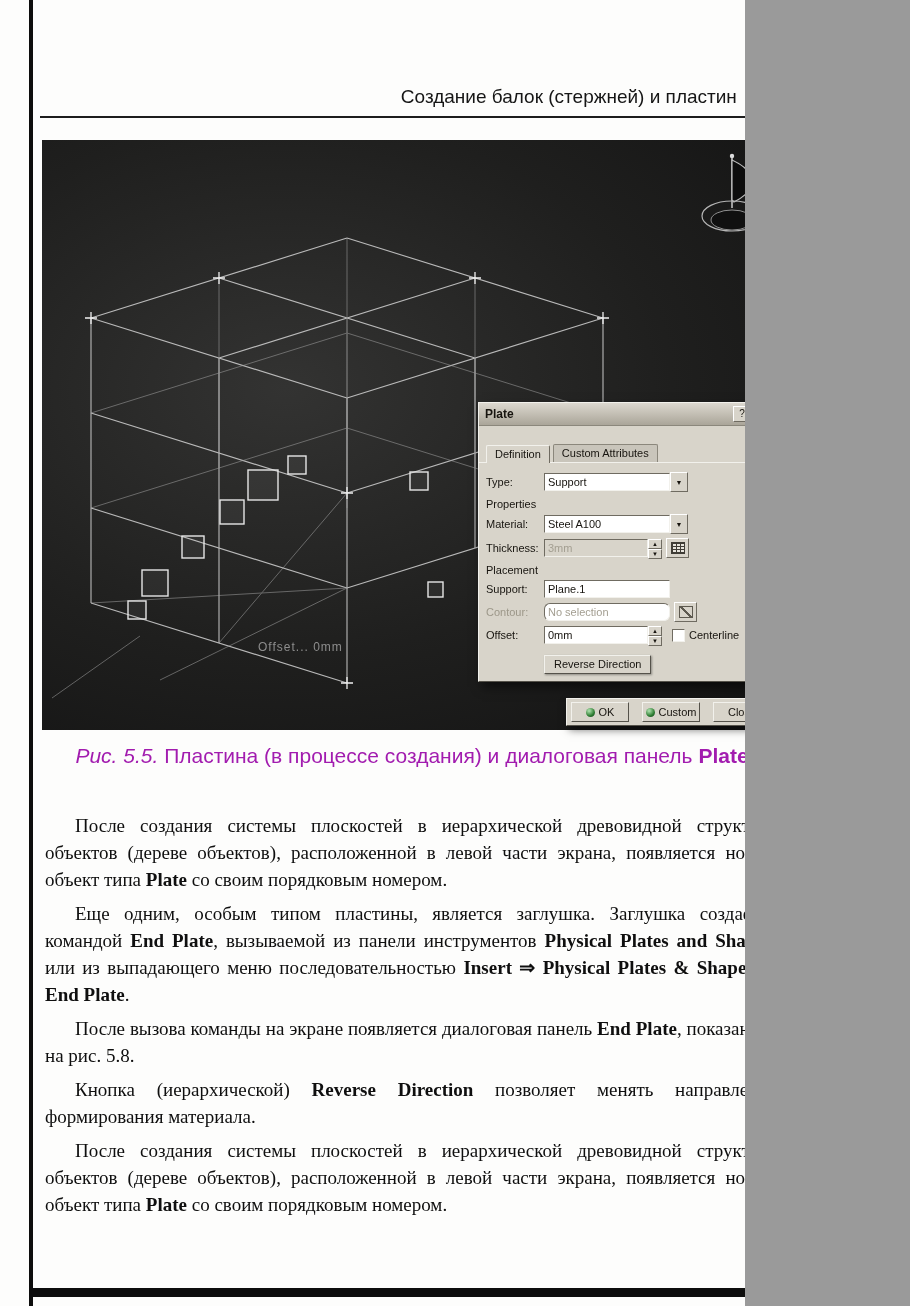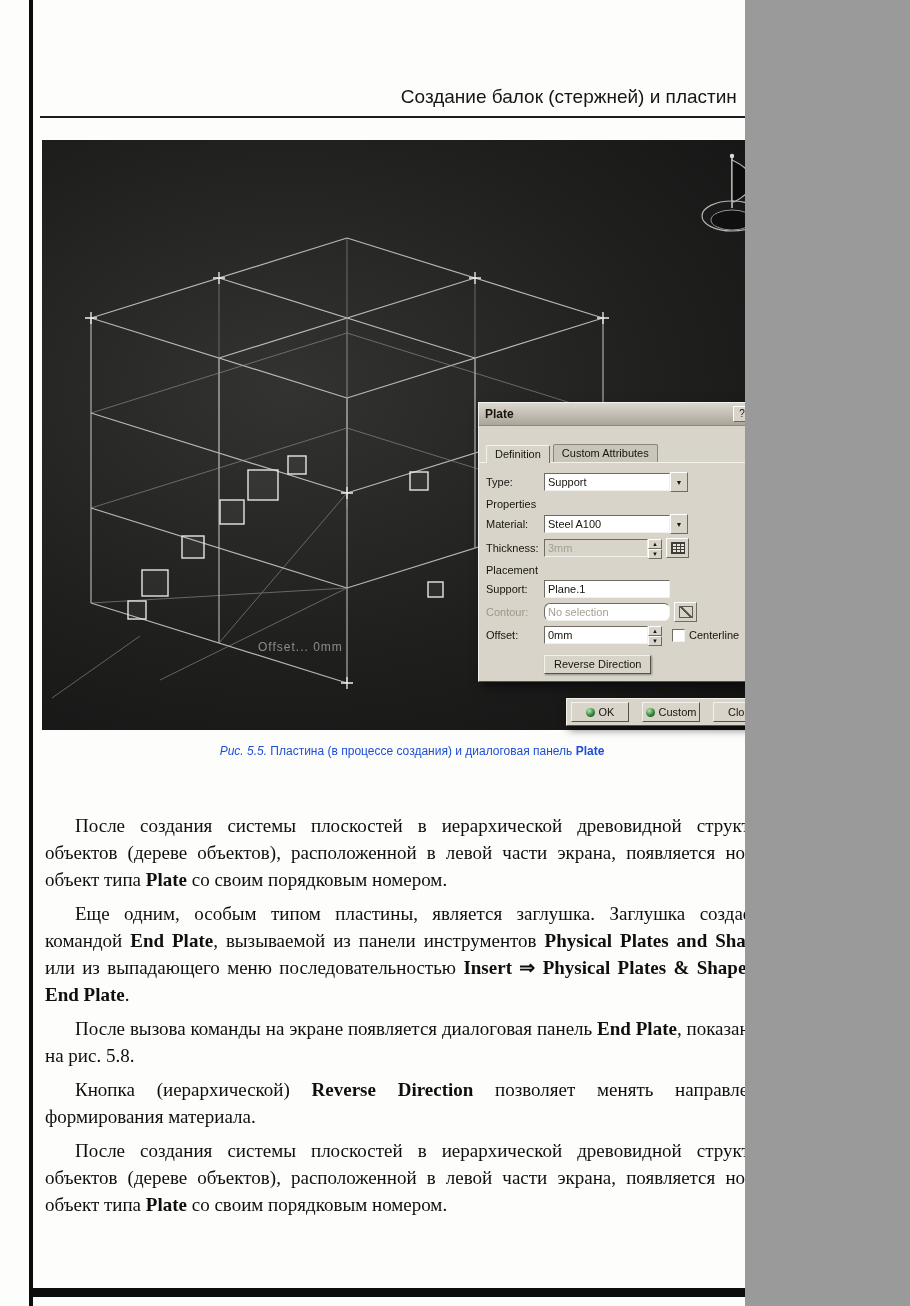--- a/index.html
+++ b/index.html
@@ -69,21 +69,21 @@
   .dialog-footer{margin-top:16px;margin-left:88px;display:flex;gap:8px;justify-content:space-between;padding:3px 4px;
                  background:#d8d4ca;border:1px solid #f2f1ec;border-right-color:#55524a;border-bottom-color:#55524a;
                  box-shadow:3px 4px 8px rgba(0,0,0,.5);}
   .btn{min-width:56px;height:18px;display:flex;align-items:center;justify-content:center;gap:4px;
        background:#d8d4ca;border:1px solid #f2f1ec;border-right-color:#55524a;border-bottom-color:#55524a;font-size:11px;}
   .ball{width:9px;height:9px;border-radius:50%;flex:none;
         background:radial-gradient(circle at 35% 30%,#9fd59f 10%,#2e7d32 60%,#12381a);}
 
   
   .caption{position:absolute;top:744px;left:42px;width:740px;text-align:center;
-           font-family:"Liberation Sans",sans-serif;font-size:12px;color:#1d4ed8;}
+           font-family:"Liberation Sans",sans-serif;font-size:21px;color:#a21caf;}
 
   
   .body-text{position:absolute;top:806px;left:38px;width:746px;font-size:19px;line-height:1.42;
              color:#0f0f0f;text-align:justify;}
   .body-text p{margin:7px;text-indent:30px;}
 
   .b{font-weight:bold;}
   .i{font-style:italic;}
 </style>
 </head>

